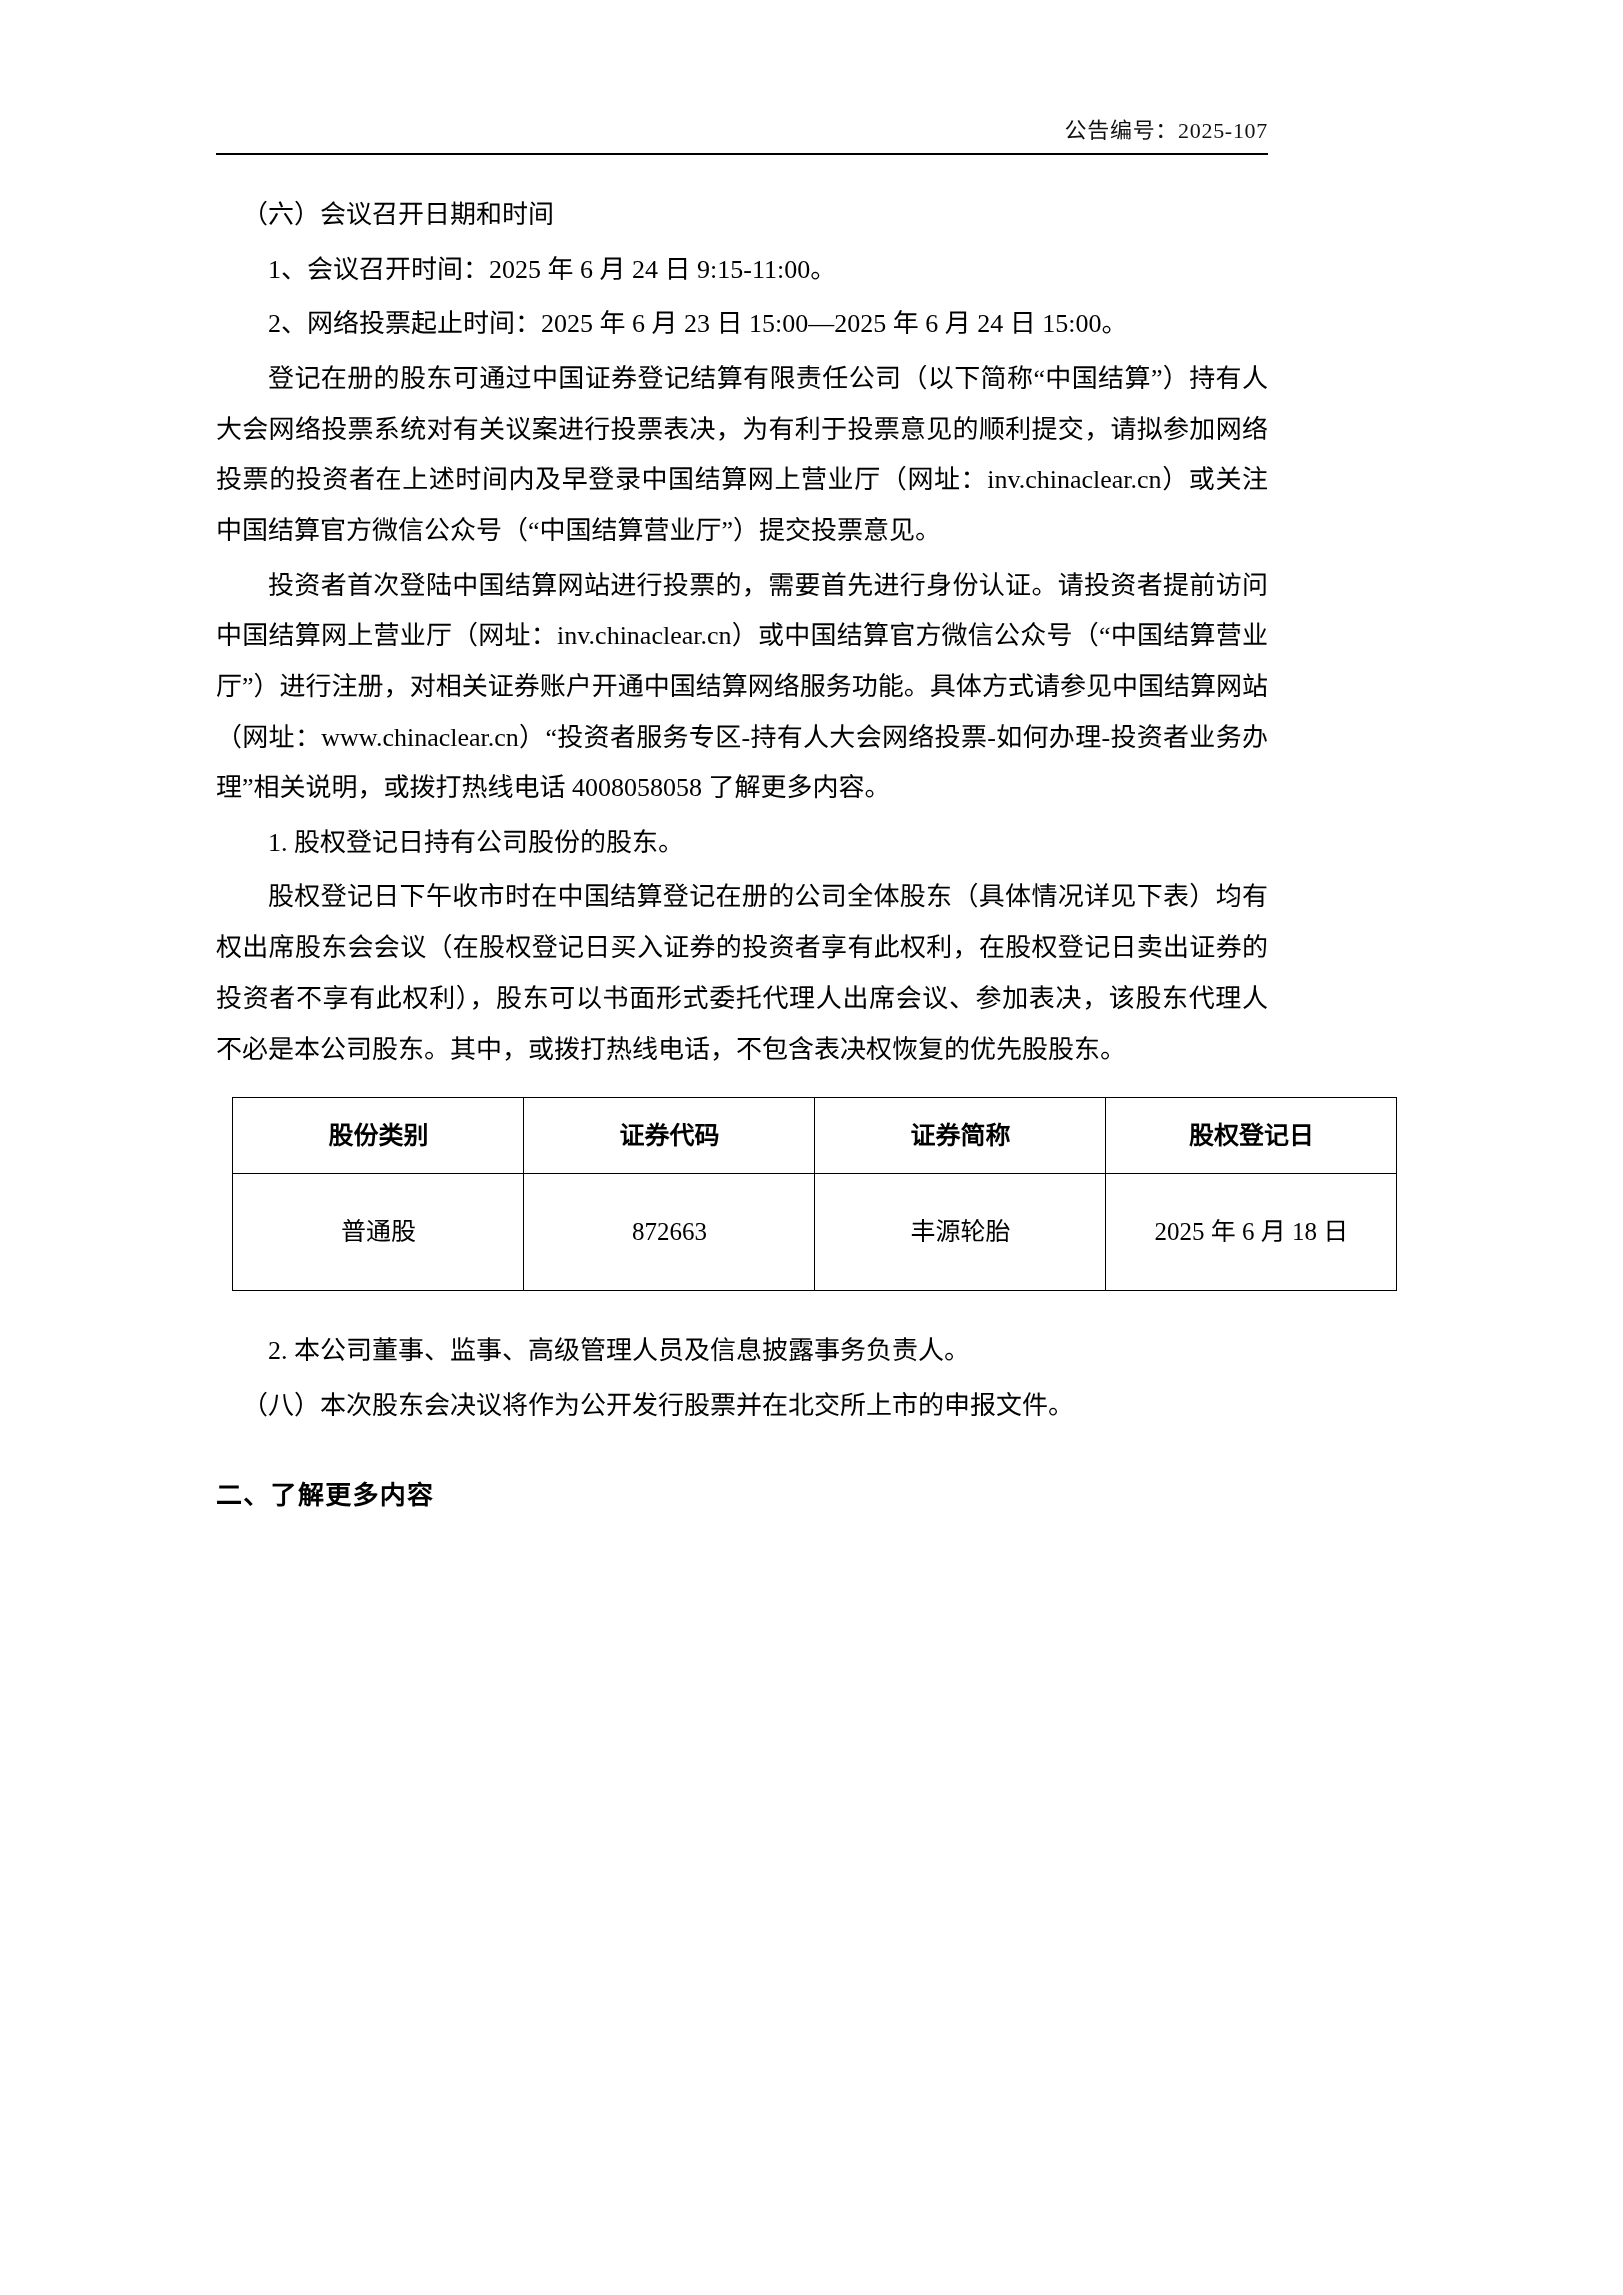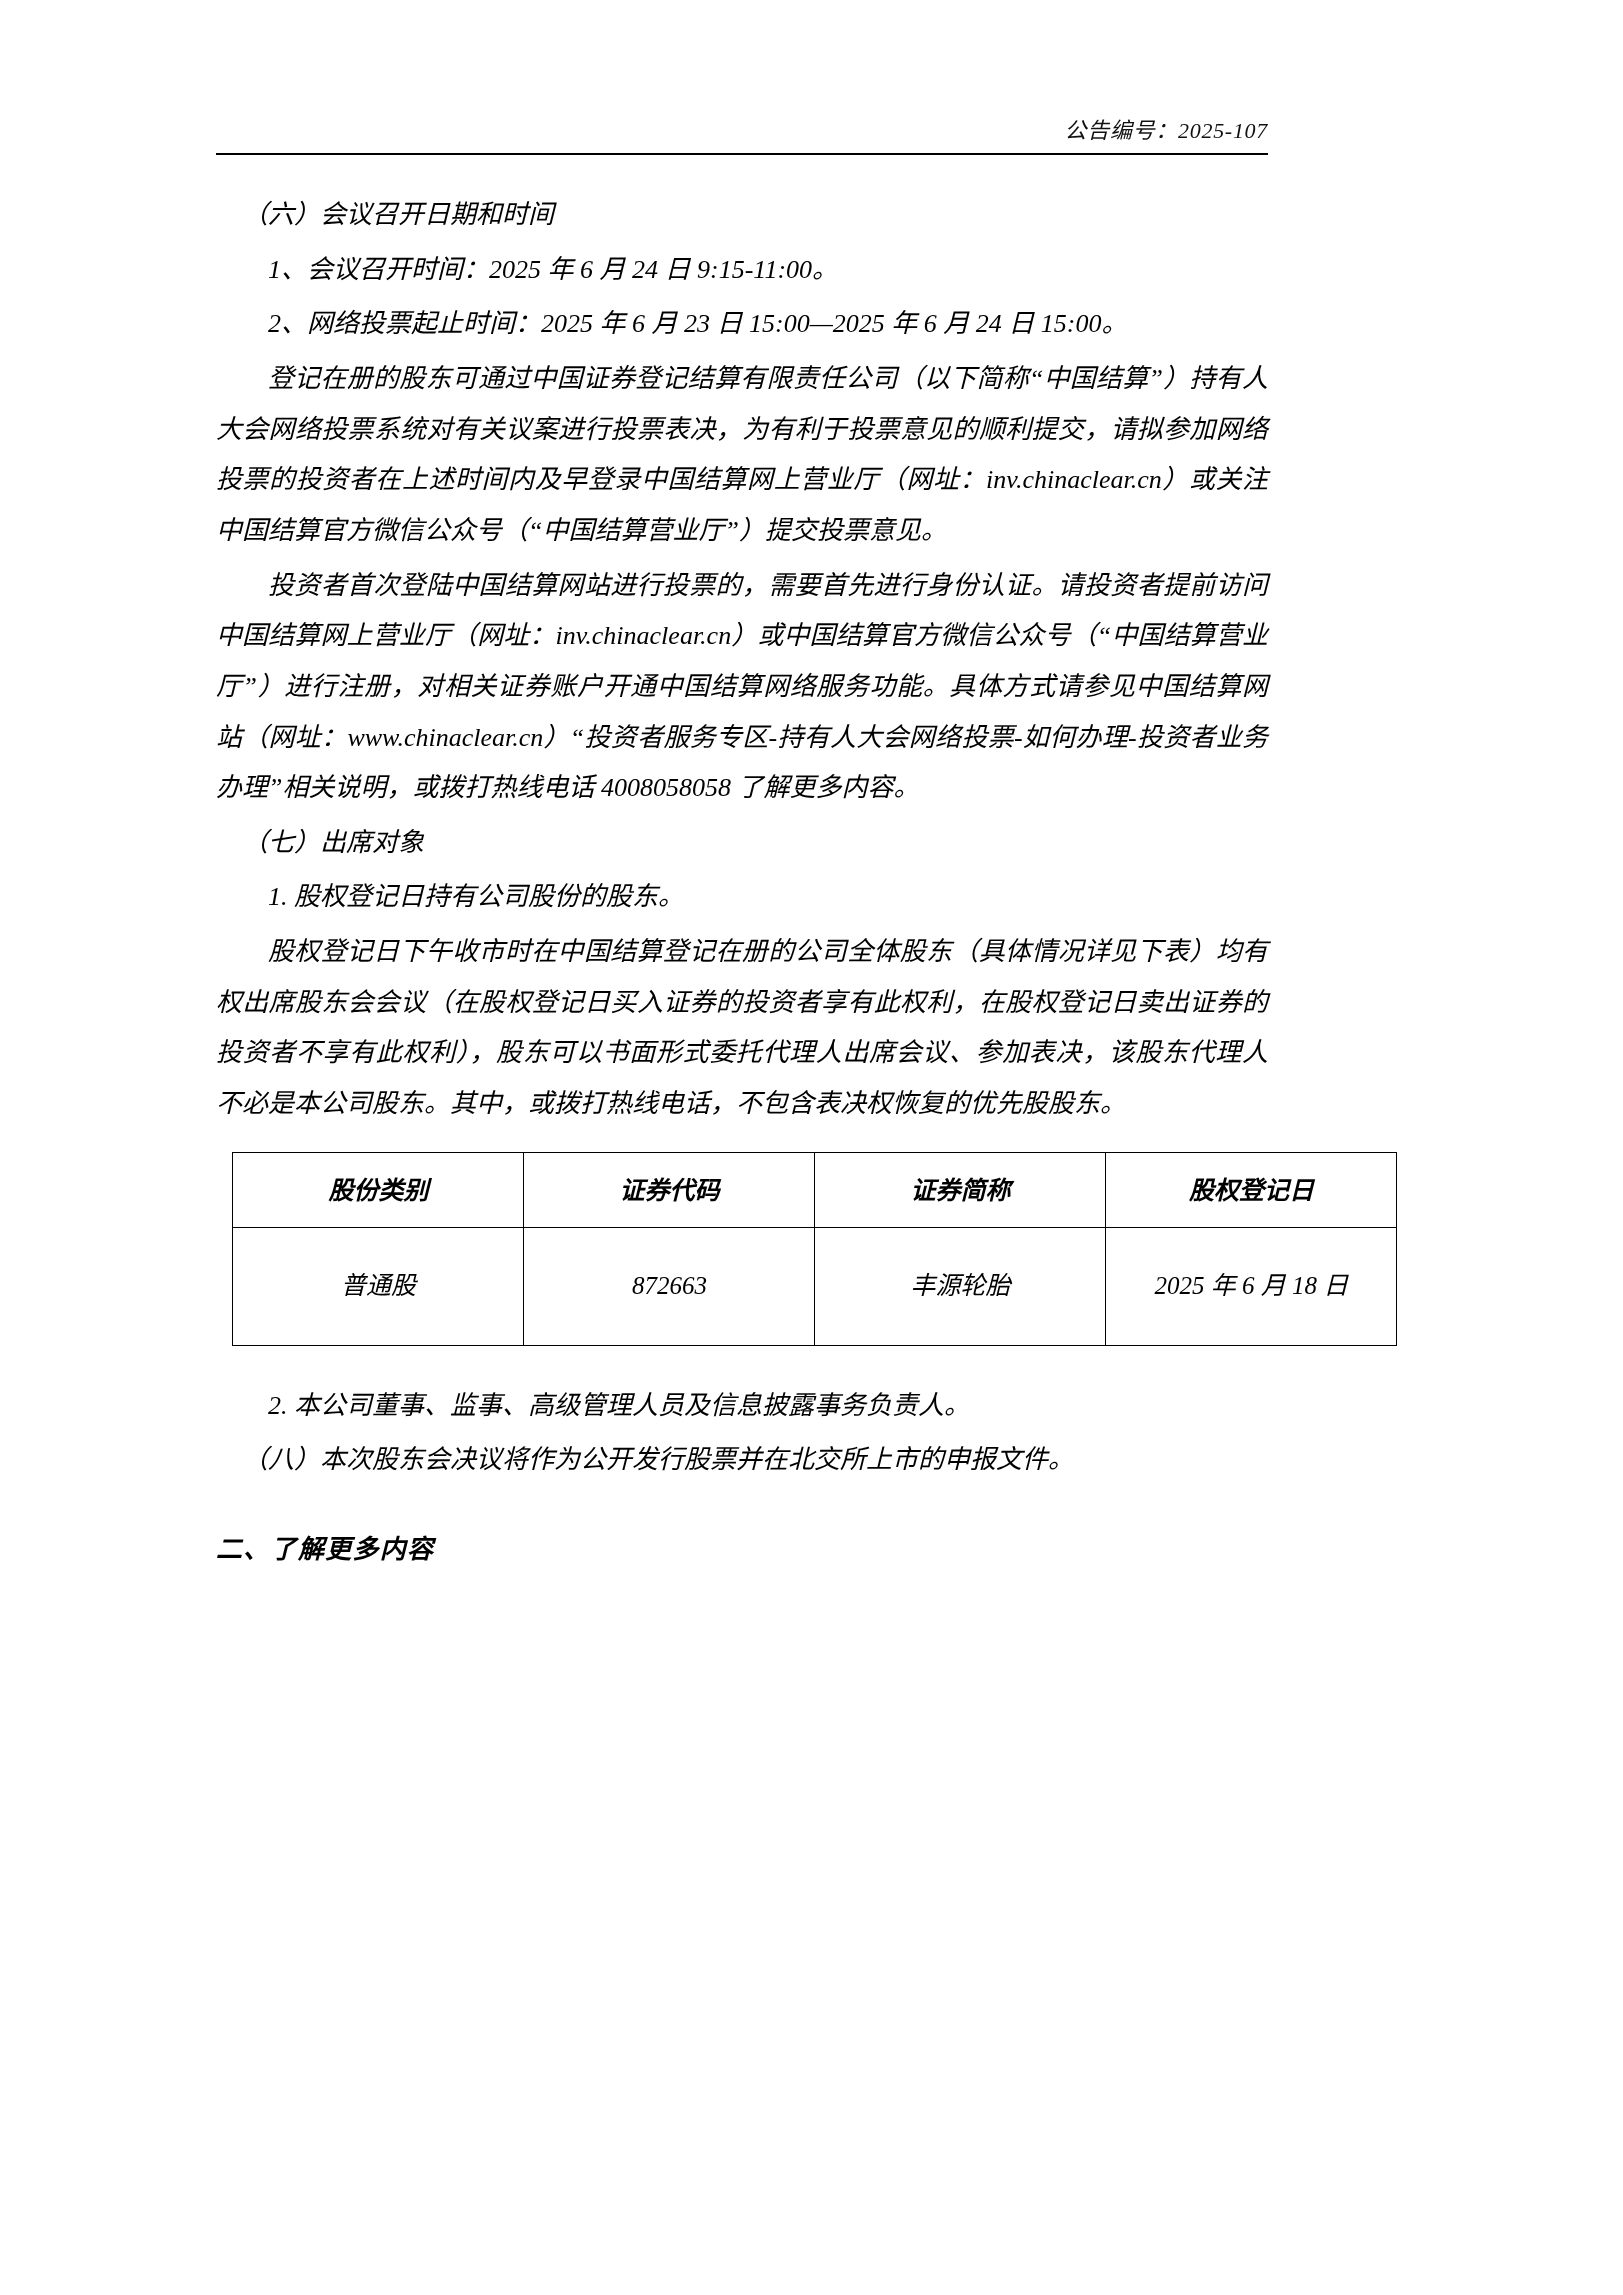--- a/index.html
+++ b/index.html
@@ -9,21 +9,20 @@
   }
   .page {
     position: relative;
     width: 1484px;
     height: 2295px;
     background: #ffffff;
     box-sizing: border-box;
     padding: 98px 216px 0 216px;
     font-family: "Liberation Serif", "DejaVu Serif", serif;
     color: #000000;
-    font-style: italic;
   }
   .header {
     display: flex;
     justify-content: flex-end;
     align-items: flex-end;
     height: 46px;
   }
   .header-text {
     font-family: "Liberation Serif", "DejaVu Serif", serif;
     font-size: 22px;
@@ -107,21 +106,20 @@
     <p class="indent-1">（六）会议召开日期和时间</p>
 
     <p class="num-item">1、会议召开时间：2025 年 6 月 24 日 9:15-11:00。</p>
 
     <p class="num-item">2、网络投票起止时间：2025 年 6 月 23 日 15:00—2025 年 6 月 24 日 15:00。</p>
 
     <p class="indent-2 para-just">登记在册的股东可通过中国证券登记结算有限责任公司（以下简称“中国结算”）持有人大会网络投票系统对有关议案进行投票表决，为有利于投票意见的顺利提交，请拟参加网络投票的投资者在上述时间内及早登录中国结算网上营业厅（网址：inv.chinaclear.cn）或关注中国结算官方微信公众号（“中国结算营业厅”）提交投票意见。</p>
 
     <p class="indent-2 para-just">投资者首次登陆中国结算网站进行投票的，需要首先进行身份认证。请投资者提前访问中国结算网上营业厅（网址：inv.chinaclear.cn）或中国结算官方微信公众号（“中国结算营业厅”）进行注册，对相关证券账户开通中国结算网络服务功能。具体方式请参见中国结算网站（网址：www.chinaclear.cn）“投资者服务专区-持有人大会网络投票-如何办理-投资者业务办理”相关说明，或拨打热线电话 4008058058 了解更多内容。</p>
 
-    <p class="indent-1">（七）出席对象</p>
 
     <p class="num-item">1. 股权登记日持有公司股份的股东。</p>
 
     <p class="indent-2 para-just">股权登记日下午收市时在中国结算登记在册的公司全体股东（具体情况详见下表）均有权出席股东会会议（在股权登记日买入证券的投资者享有此权利，在股权登记日卖出证券的投资者不享有此权利），股东可以书面形式委托代理人出席会议、参加表决，该股东代理人不必是本公司股东。其中，或拨打热线电话，不包含表决权恢复的优先股股东。</p>
 
     <table class="share-table">
       <thead>
         <tr>
           <th>股份类别</th>
           <th>证券代码</th>

